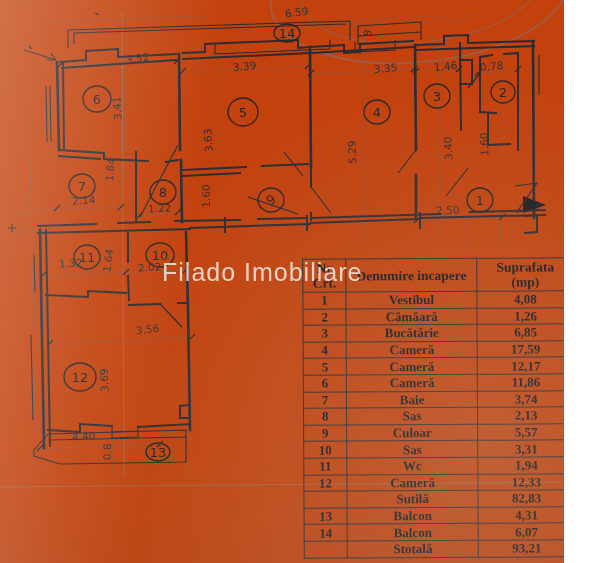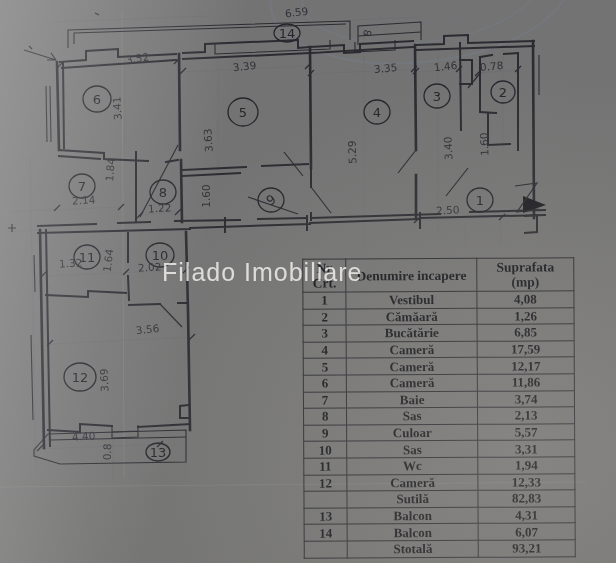--- a/index.html
+++ b/index.html
@@ -1,17 +1,17 @@
 <!DOCTYPE html>
 <html><head>
 <meta charset="utf-8">
 <style>
   html,body{margin:0;padding:0;}
-  #page{position:relative;width:616px;height:563px;overflow:hidden;
-        background:#737373;
+  #page{position:relative;width:564px;height:563px;overflow:hidden;
+        background:#c2410c;
         font-family:"Liberation Sans", sans-serif;}
   #page::after{content:"";position:absolute;inset:0;pointer-events:none;
         background:
           radial-gradient(ellipse at 85% 80%, rgba(190,186,178,0.25), rgba(0,0,0,0) 60%),
           linear-gradient(100deg, rgba(255,255,255,0.25), rgba(0,0,0,0) 35%),
           linear-gradient(0deg, rgba(120,115,108,0.08), rgba(0,0,0,0) 20%);}
   svg.plan{position:absolute;left:0;top:0;}
   .faint path{stroke:#6a6a70;stroke-width:0.7;fill:none;opacity:0.55;}
   .fold path{stroke:#8a8880;stroke-width:0.8;fill:none;opacity:0.6;}
   .walls path{stroke:#2c2b31;stroke-width:2;fill:none;stroke-linecap:square;}

